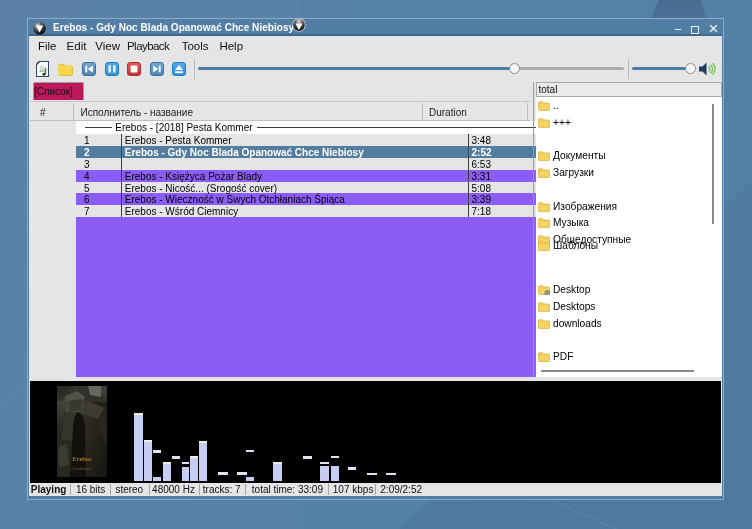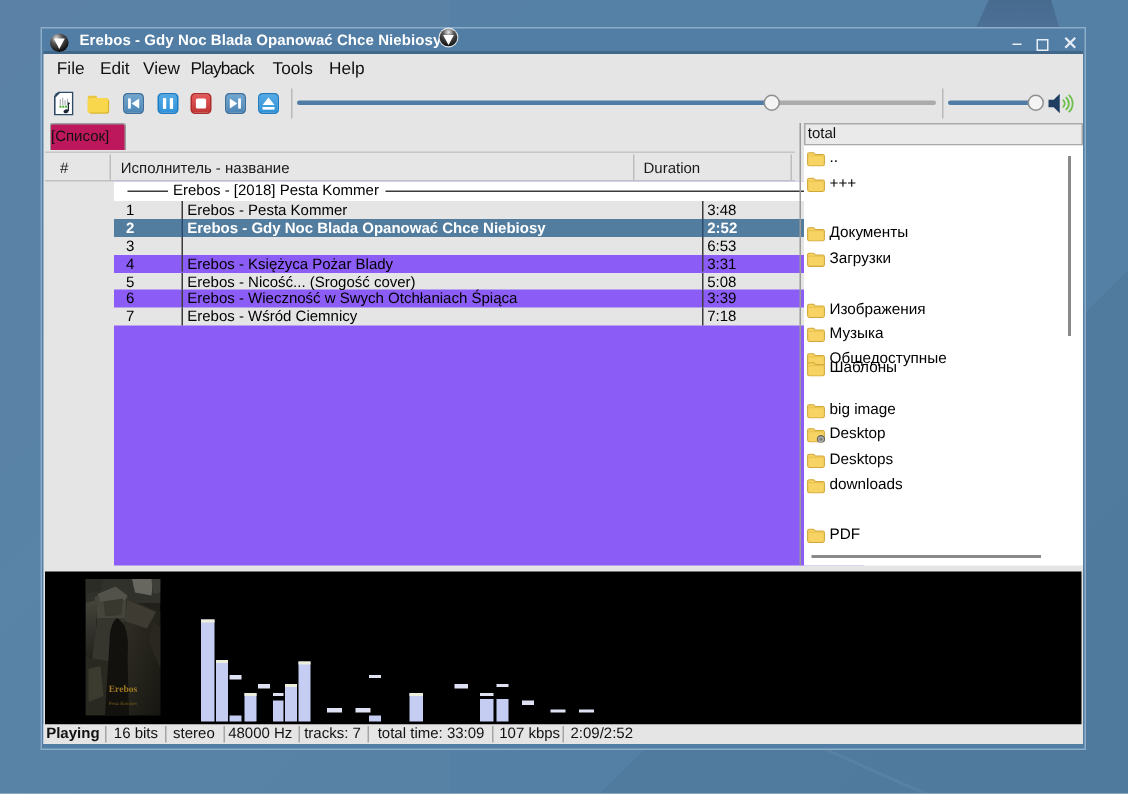--- a/index.html
+++ b/index.html
@@ -289,26 +289,20 @@
       <svg width="12" height="10" viewBox="0 0 12 10">
         <use href="#fold"></use>
       </svg>
       <span>Общедоступные</span>
     </div>
   <div class="fitem abs" style="top:140px">
       <svg width="12" height="10" viewBox="0 0 12 10">
         <use href="#fold"></use>
       </svg>
       <span>Шаблоны</span>
-    </div>
-  <div class="fitem abs" style="top:168.1px">
-      <svg width="12" height="10" viewBox="0 0 12 10">
-        <use href="#fold"></use>
-      </svg>
-      <span>big image</span>
     </div>
   <div class="fitem abs" style="top:184.85px">
       <svg width="12" height="10" viewBox="0 0 12 10">
         <use href="#fold"></use>
         <circle cx="9.3" cy="7.8" r="2.4" fill="#a9a9a9" stroke="#63625e" stroke-width=".7"></circle>
         <circle cx="9.3" cy="7.8" r="1" fill="#7d7c78"></circle>
       </svg>
       <span>Desktop</span>
     </div>
   <div class="fitem abs" style="top:201.6px">

